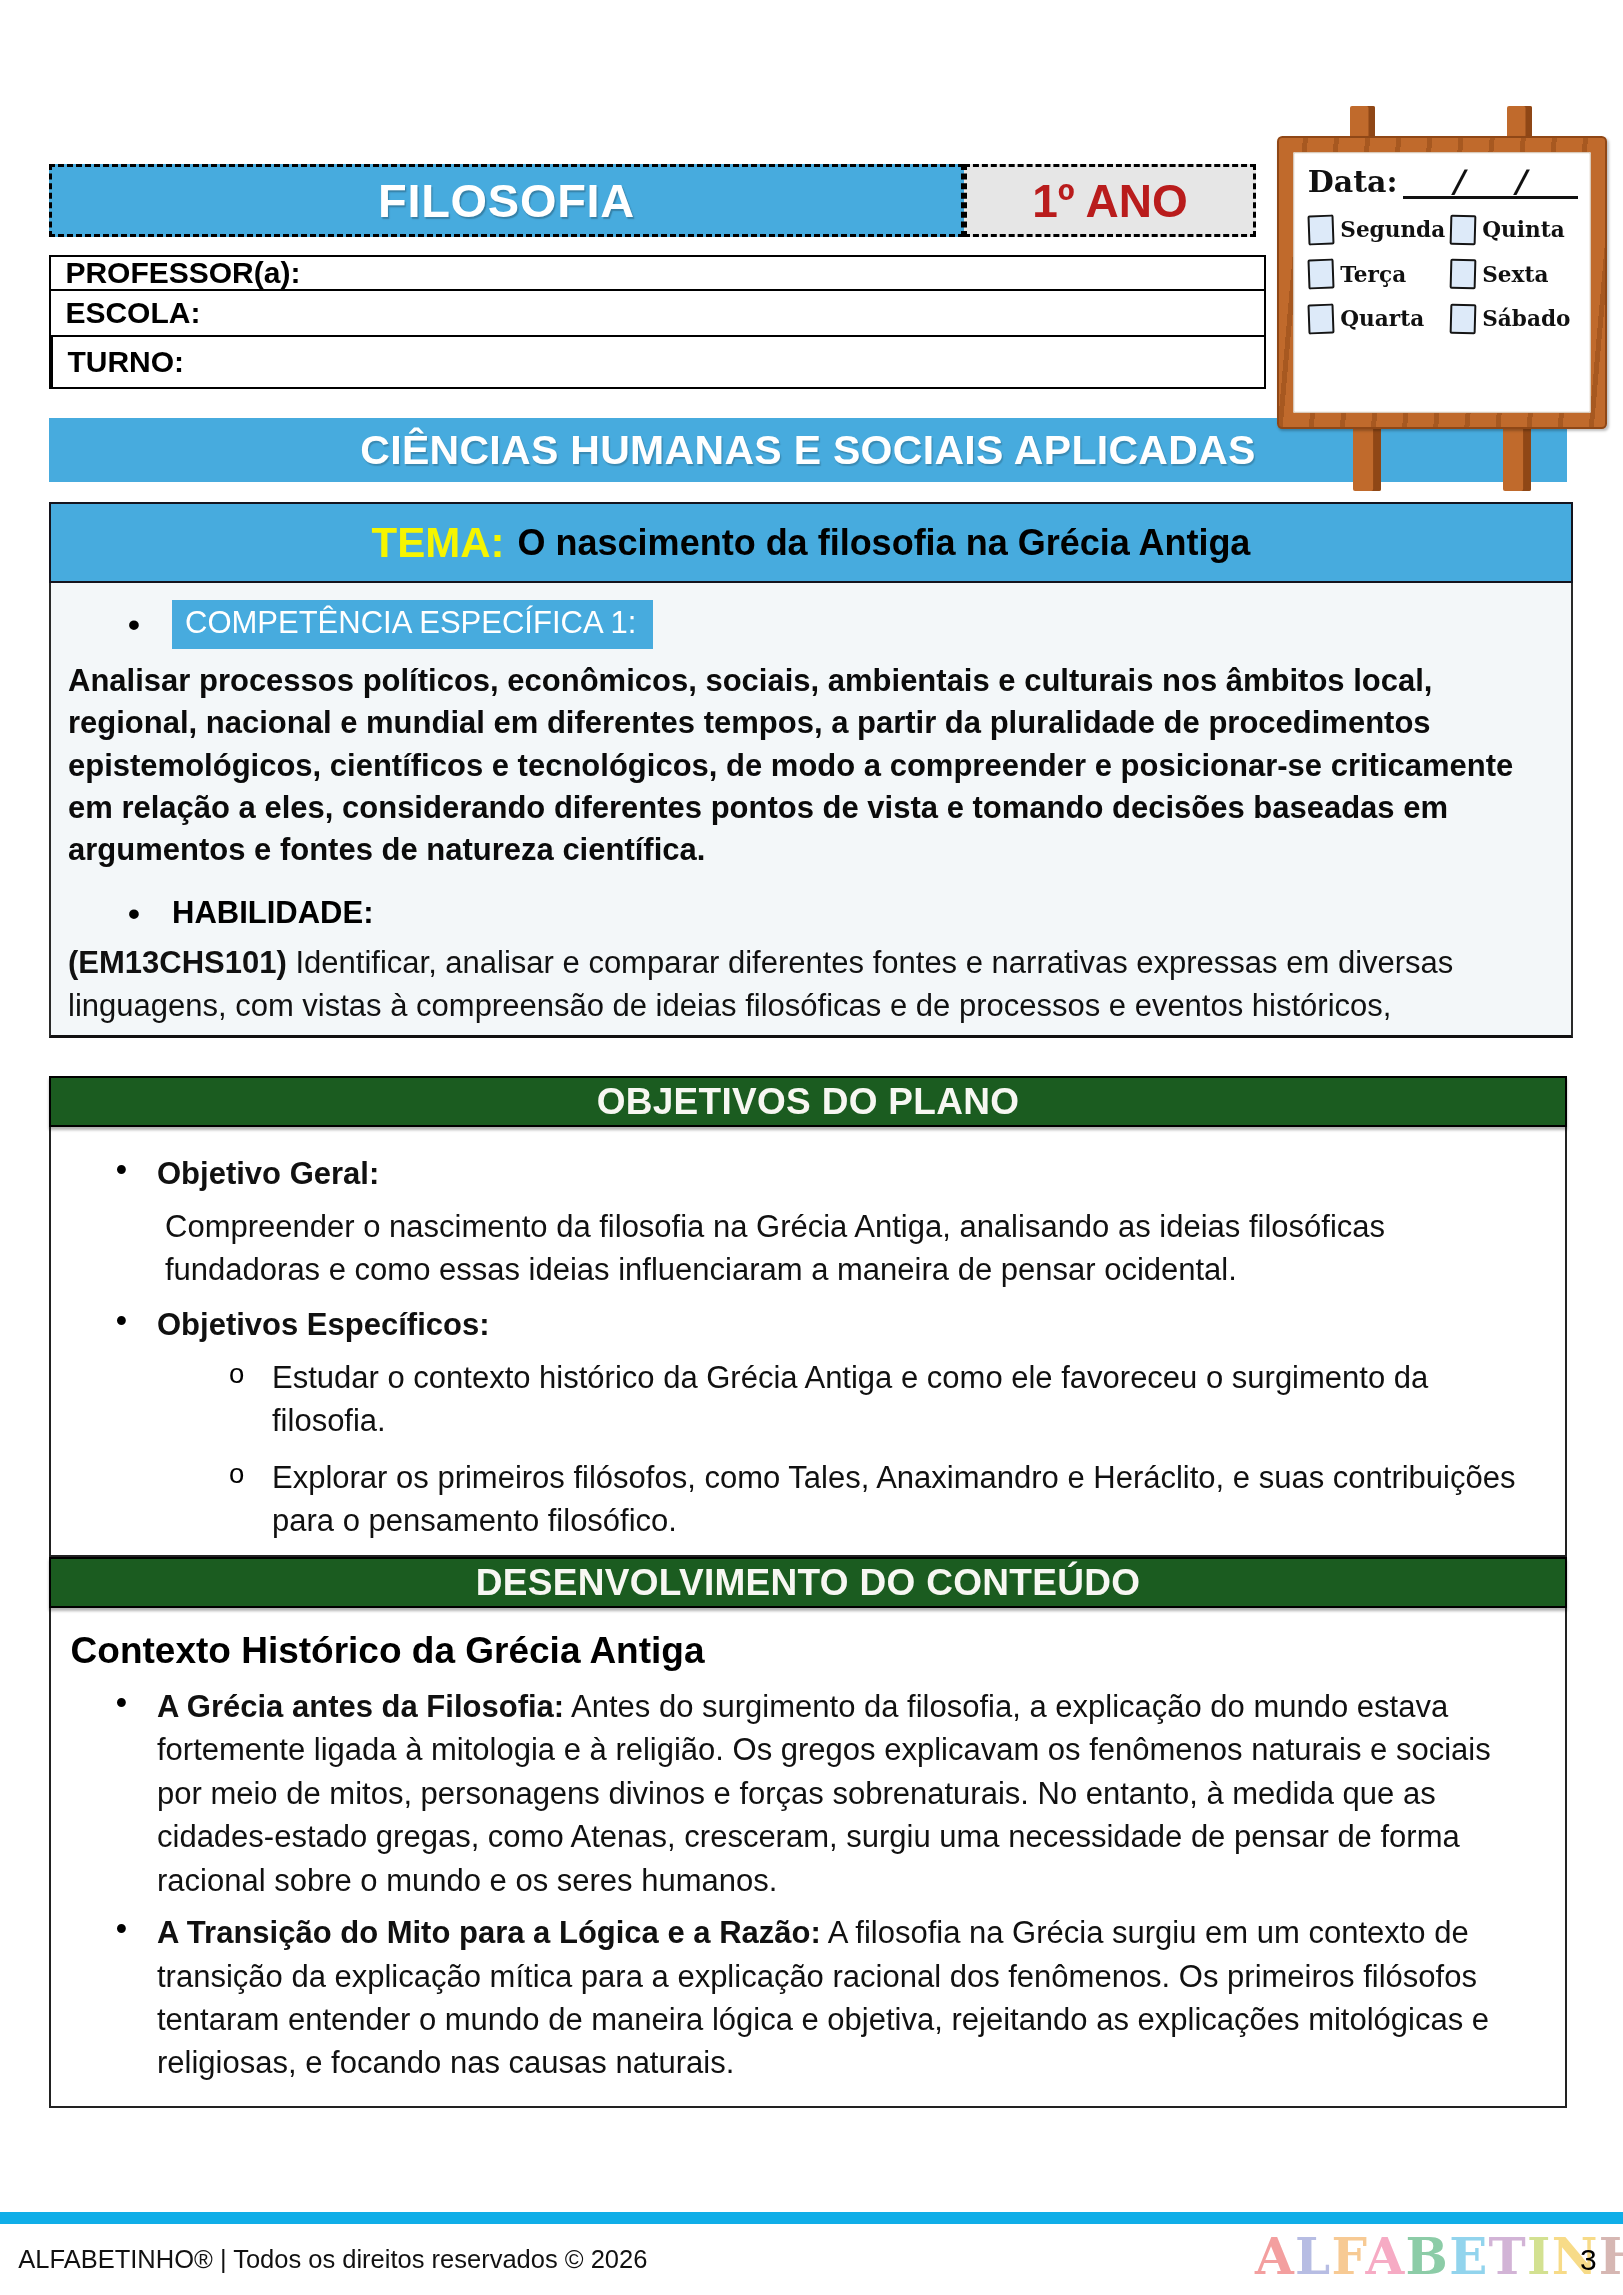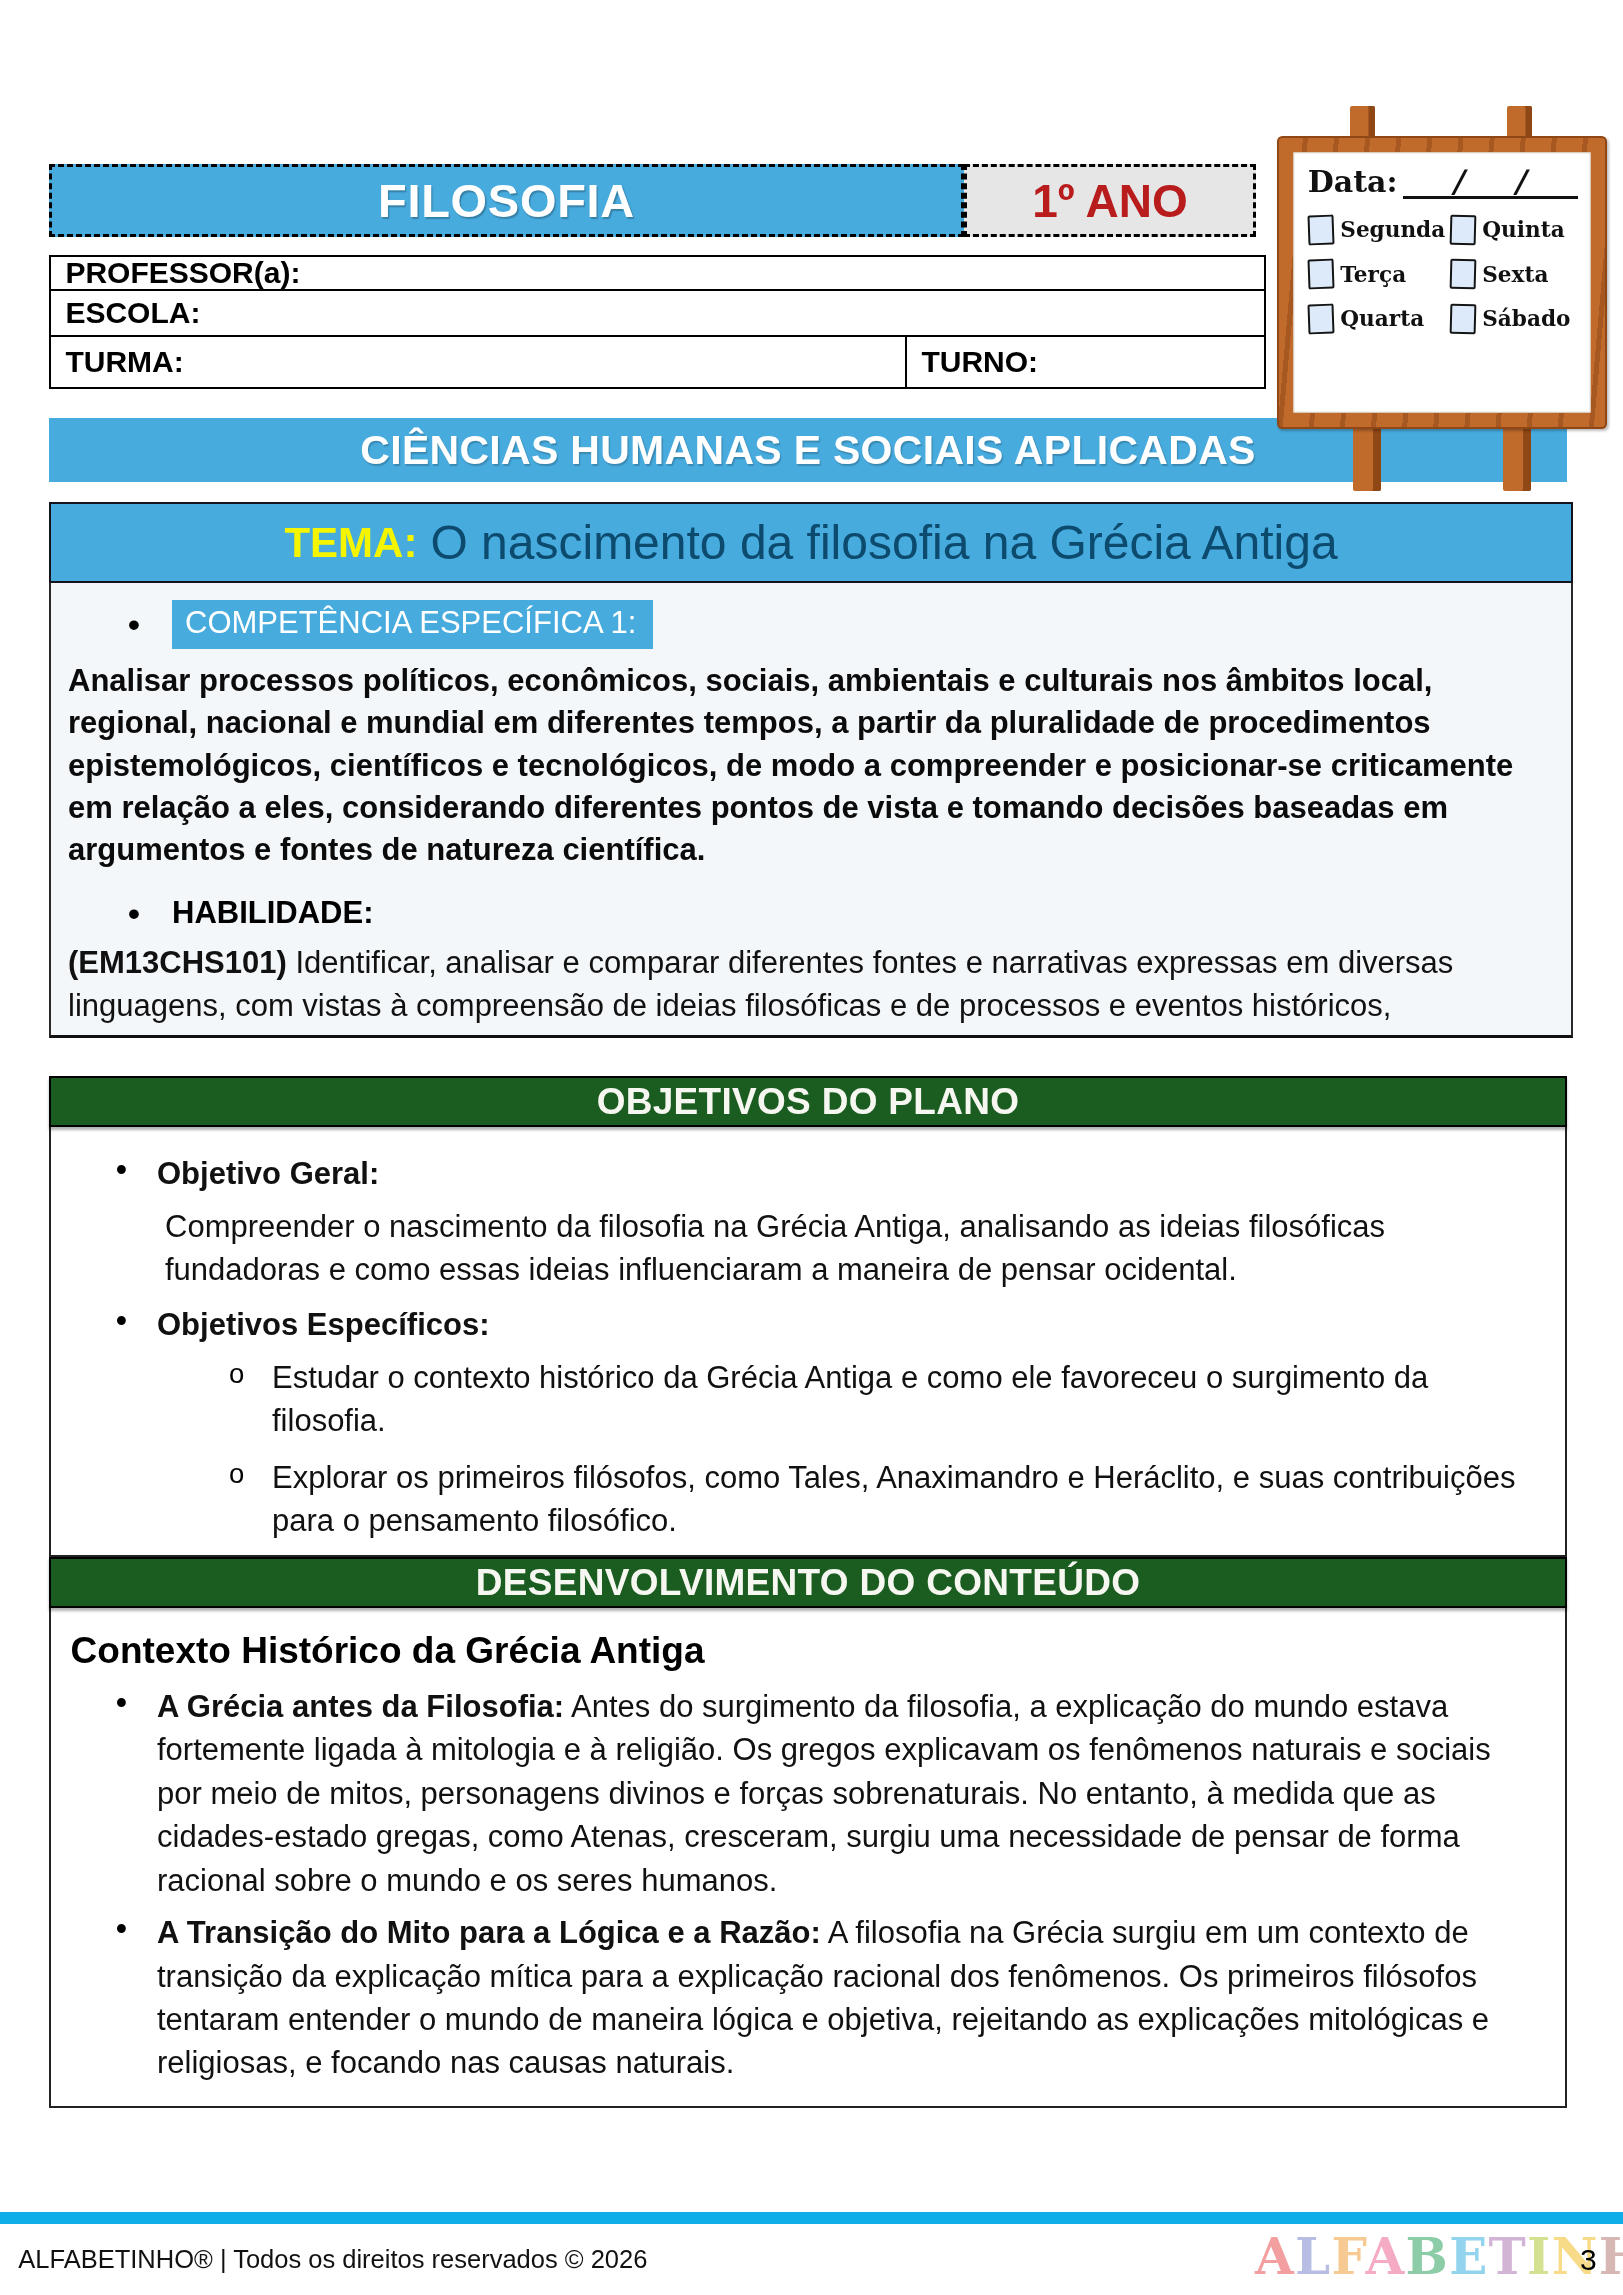--- a/index.html
+++ b/index.html
@@ -70,21 +70,21 @@
   .area-banner{position:absolute; left:49px; top:418px; width:1518px; height:64px;
     background:var(--blue); display:flex; align-items:center; justify-content:center; z-index:2;}
   .area-banner span{color:#fff; font-weight:bold; font-size:41px; letter-spacing:0.3px;
     text-shadow:1.3px 2px 1.3px rgba(0,0,0,.2);}
 
   
   .tema-box{position:absolute; left:49px; top:502px; width:1524px;}
   .tema-header{height:81px; background:var(--blue); border:2.6px solid #14141E;
     display:flex; align-items:center; justify-content:center; gap:13px;}
   .tema-header .tema-label{color:var(--yellow); font-weight:bold; font-size:42px;}
-  .tema-header .tema-title{color:#0c4a6e; font-weight:normal; font-size:48px;}
+  .tema-header .tema-title{color:#000000; font-weight:bold; font-size:36px;}
   .tema-body{height:455px; background:var(--panel); border:2px solid #2A2A2A; border-top:none;
     border-bottom:3.9px solid #111; padding:17px 19.6px 0 17px; overflow:hidden;}
   .comp-row{display:flex; align-items:center; margin-left:60px;}
   .bullet-dot{font-size:34px; font-weight:bold; color:#000; width:44px;}
   .chip{background:var(--blue); color:#fff; font-weight:normal; font-size:31px; padding:5.2px 17px 7.9px 13px;}
   .comp-text{margin-top:10.5px; font-size:31px; font-weight:bold; color:#0B0B0B; line-height:1.37;}
   .hab-row{display:flex; align-items:center; margin-left:60px; margin-top:22px;}
   .hab-label{font-size:31px; font-weight:bold; color:#000;}
   .hab-text{margin-top:9.2px; font-size:31px; color:#111; line-height:1.38;}
   .hab-text .code{font-weight:bold;}
@@ -181,24 +181,20 @@
       </div>
       <div class="fill-space"></div>
     </div>
     <div class="info-row r2">
       <div class="info-cell">
         <span class="lbl">ESCOLA:</span>
       </div>
       <div class="fill-space"></div>
     </div>
     <div class="info-row r3">
-      <div class="info-cell cell-turma">
-        <span class="lbl">TURMA:</span>
-        <div class="fill-space"></div>
-      </div>
       <div class="info-cell cell-turno">
         <span class="lbl">TURNO:</span>
         <div class="fill-space"></div>
       </div>
     </div>
   </div>
 
   <div class="area-banner">
     <span>CIÊNCIAS HUMANAS E SOCIAIS APLICADAS</span>
   </div>

